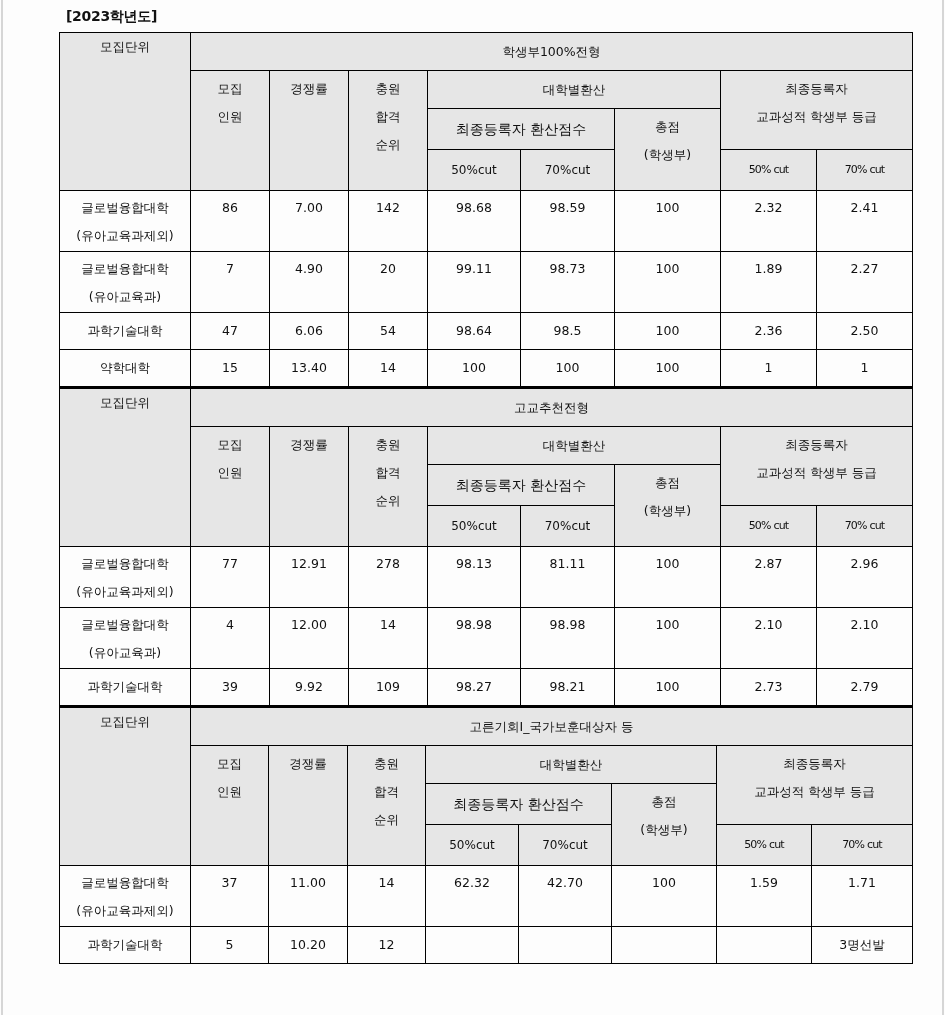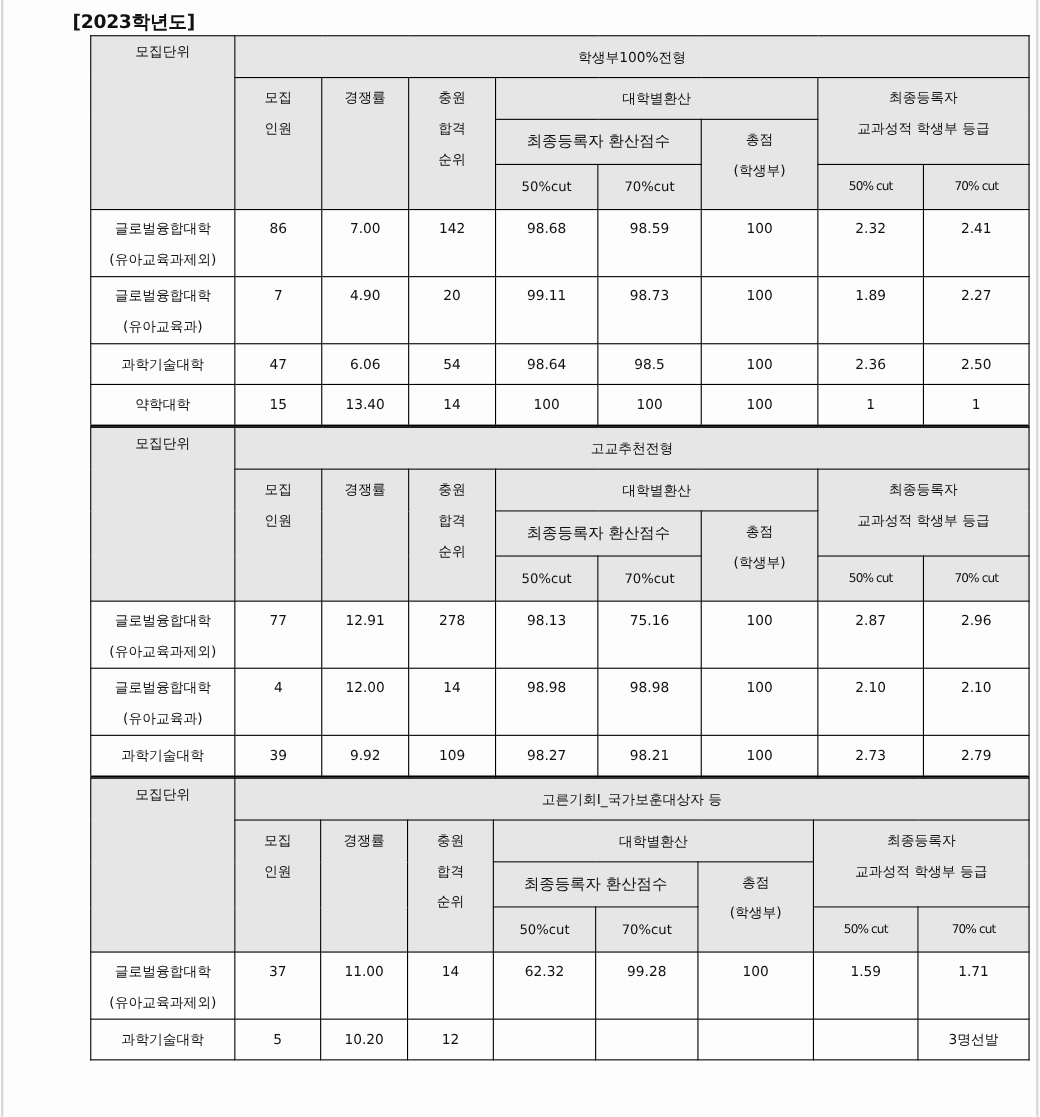--- a/index.html
+++ b/index.html
@@ -5,24 +5,24 @@
   html, body { margin: 0; padding: 0; background: #fdfdfd; }
   body {
     width: 945px; height: 1015px; position: relative; overflow: hidden;
     font-family: "DejaVu Sans", "Liberation Sans", sans-serif;
     color: #111;
   }
   .frame-left { position: absolute; left: 1px; top: 0; width: 2px; height: 1015px; background: #d6d6d6; }
   .frame-right { position: absolute; left: 942px; top: 0; width: 2px; height: 1015px; background: #d6d6d6; }
   .page-title {
     position: absolute; left: 66px; top: 8px;
-    font-family: "DejaVu Sans", sans-serif; font-weight: bold; font-size: 17px; letter-spacing: -0.3px;
+    font-family: "DejaVu Sans", sans-serif; font-weight: bold; font-size: 14px; letter-spacing: -0.3px;
   }
   table.admit {
-    position: absolute; left: 82px;
+    position: absolute; left: 59px;
     border-collapse: collapse; table-layout: fixed;
     font-size: 12.5px;
   }
   table.admit td {
     border: 1.4px solid #000; text-align: center; vertical-align: top;
     padding: 0; line-height: 28px; overflow: hidden; white-space: nowrap;
   }
   table.admit td.h { background: #e6e6e6; }
   table.admit td.big { font-size: 14px; vertical-align: middle; }
   table.admit td.mid { vertical-align: middle; margin-top: 30px; }
@@ -192,21 +192,21 @@
   </tr>
   <tr style="height:61px">
     <td class="body">
           <span class="line">글로벌융합대학</span>
           <span class="line">(유아교육과제외)</span>
         </td>
     <td class="body">77</td>
     <td class="body">12.91</td>
     <td class="body">278</td>
     <td class="body">98.13</td>
-    <td class="body">75.16</td>
+    <td class="body">81.11</td>
     <td class="body">100</td>
     <td class="body">2.87</td>
     <td class="body">2.96</td>
   </tr>
   <tr style="height:61px">
     <td class="body">
           <span class="line">글로벌융합대학</span>
           <span class="line">(유아교육과)</span>
         </td>
     <td class="body">4</td>
@@ -281,21 +281,21 @@
   </tr>
   <tr style="height:61px">
     <td class="body">
           <span class="line">글로벌융합대학</span>
           <span class="line">(유아교육과제외)</span>
         </td>
     <td class="body">37</td>
     <td class="body">11.00</td>
     <td class="body">14</td>
     <td class="body">62.32</td>
-    <td class="body">99.28</td>
+    <td class="body">42.70</td>
     <td class="body">100</td>
     <td class="body">1.59</td>
     <td class="body">1.71</td>
   </tr>
   <tr style="height:37px">
     <td class="mid">과학기술대학</td>
     <td class="mid">5</td>
     <td class="mid">10.20</td>
     <td class="mid">12</td>
     <td class="mid"></td>

